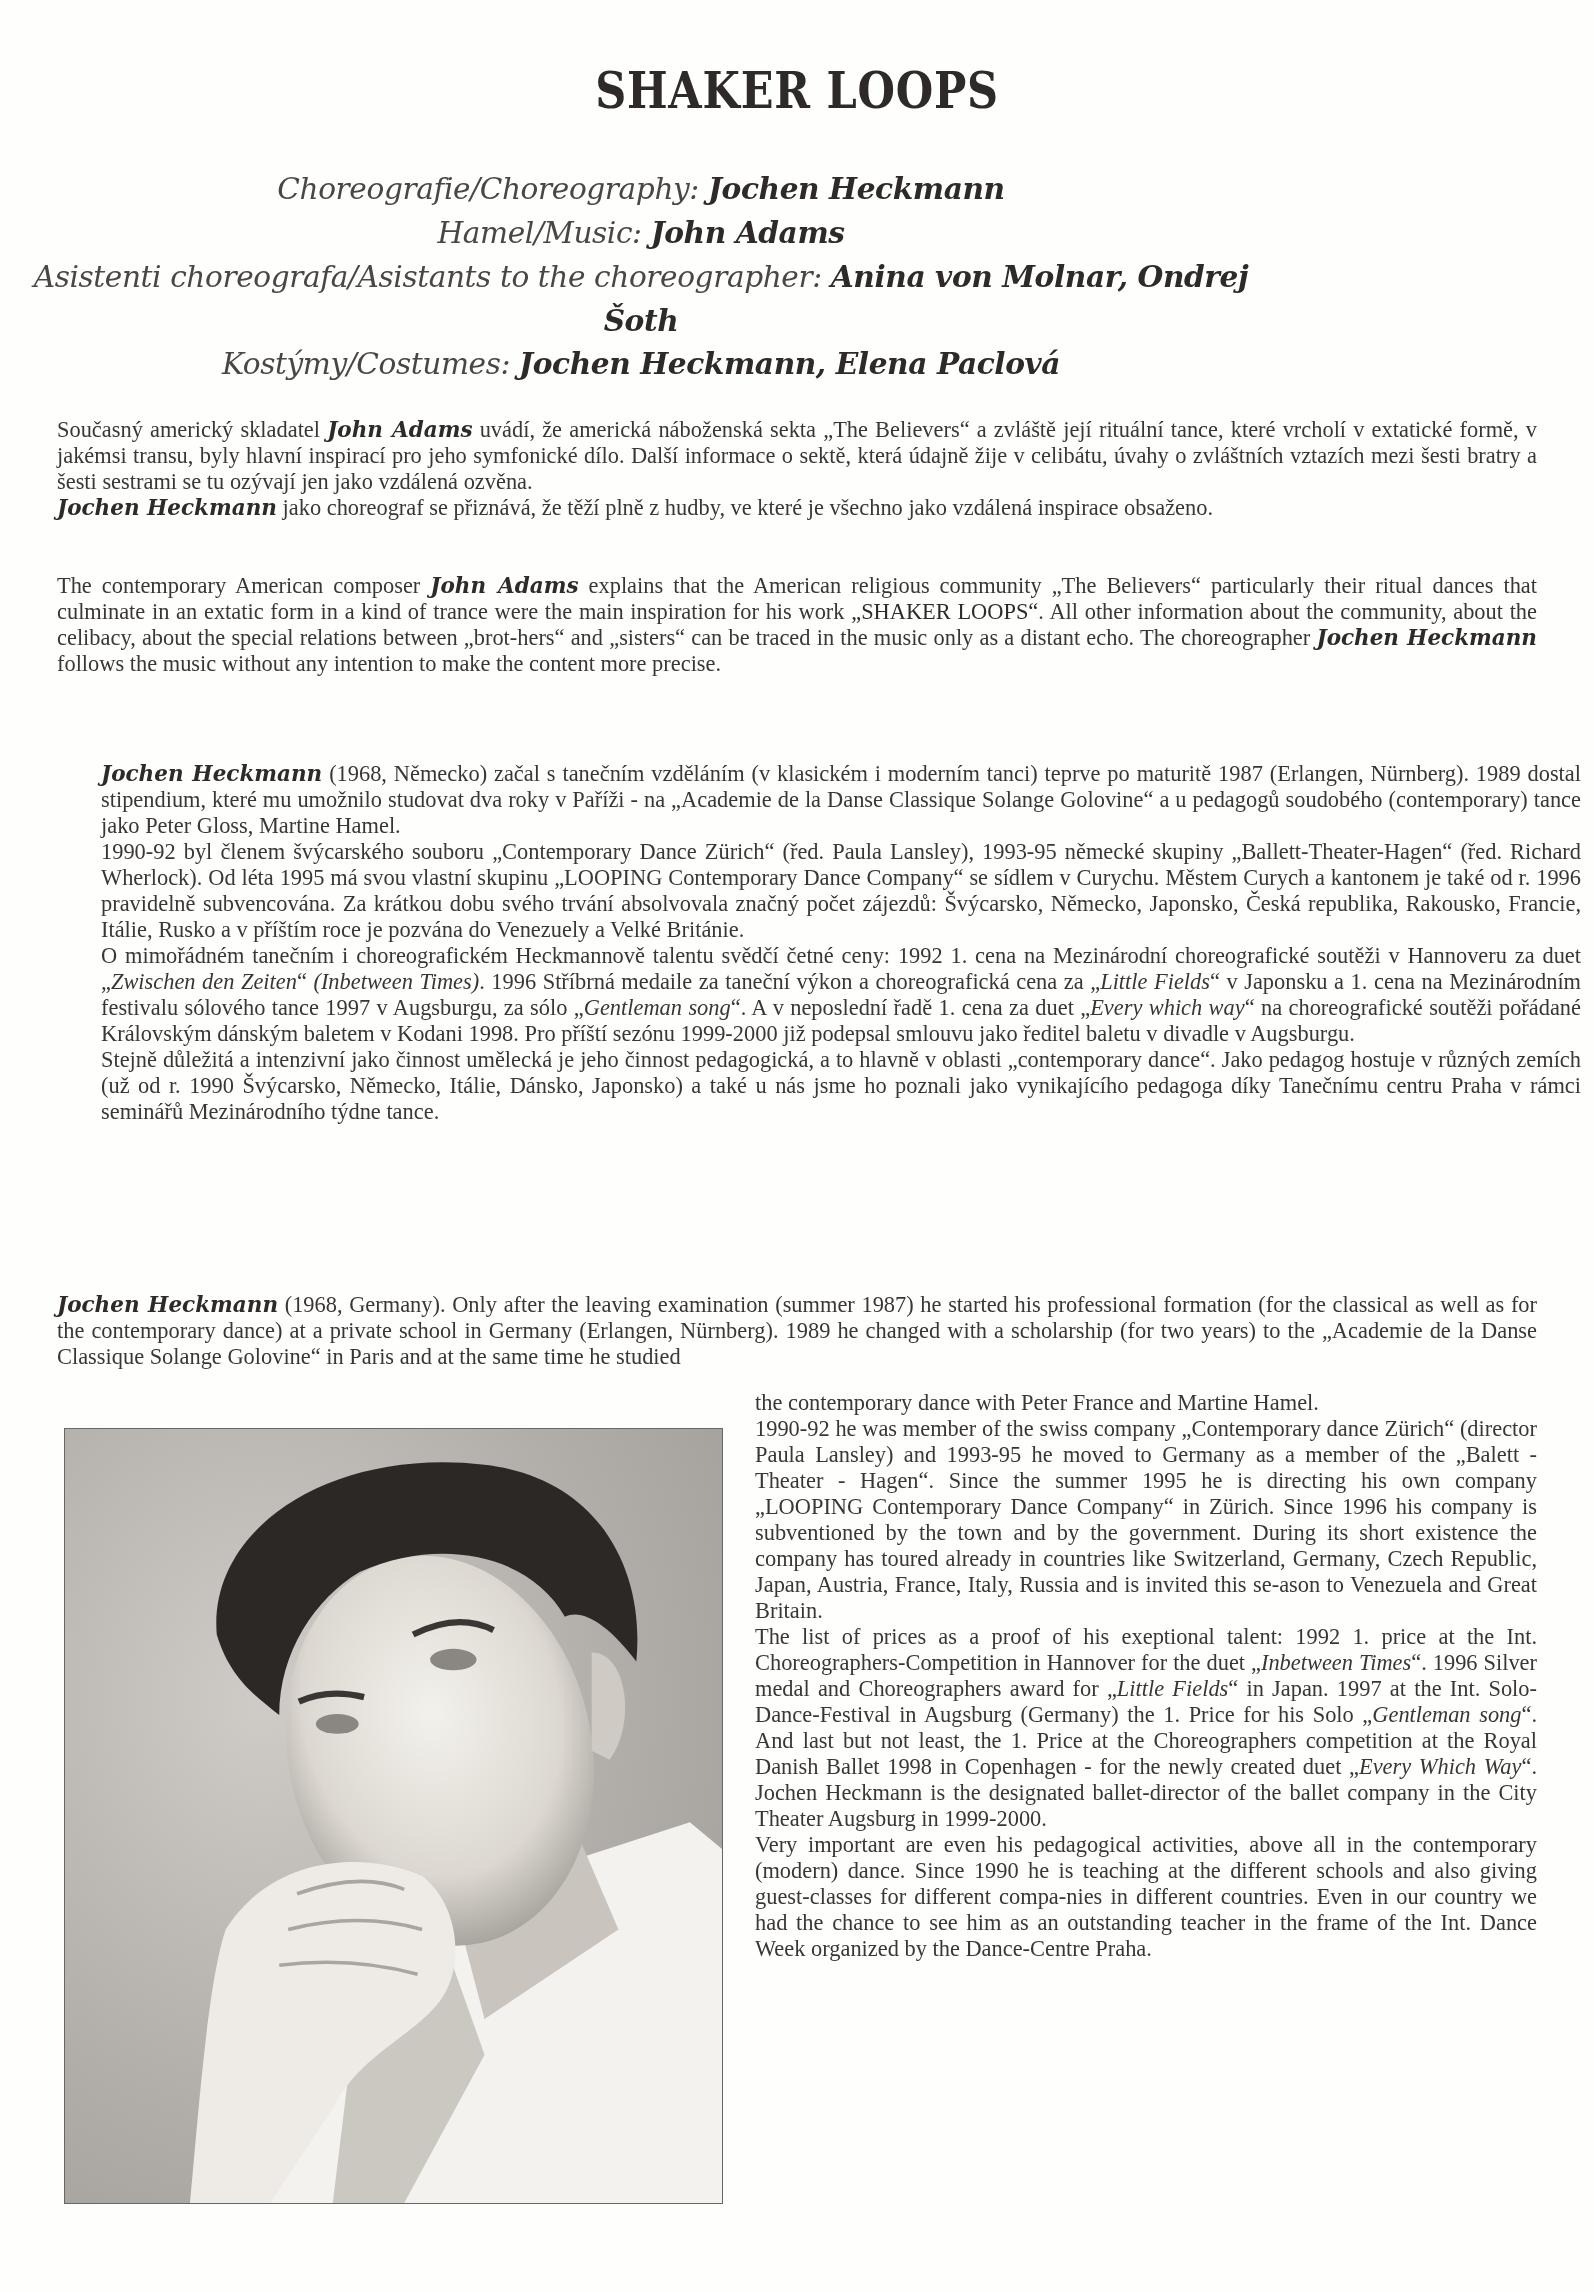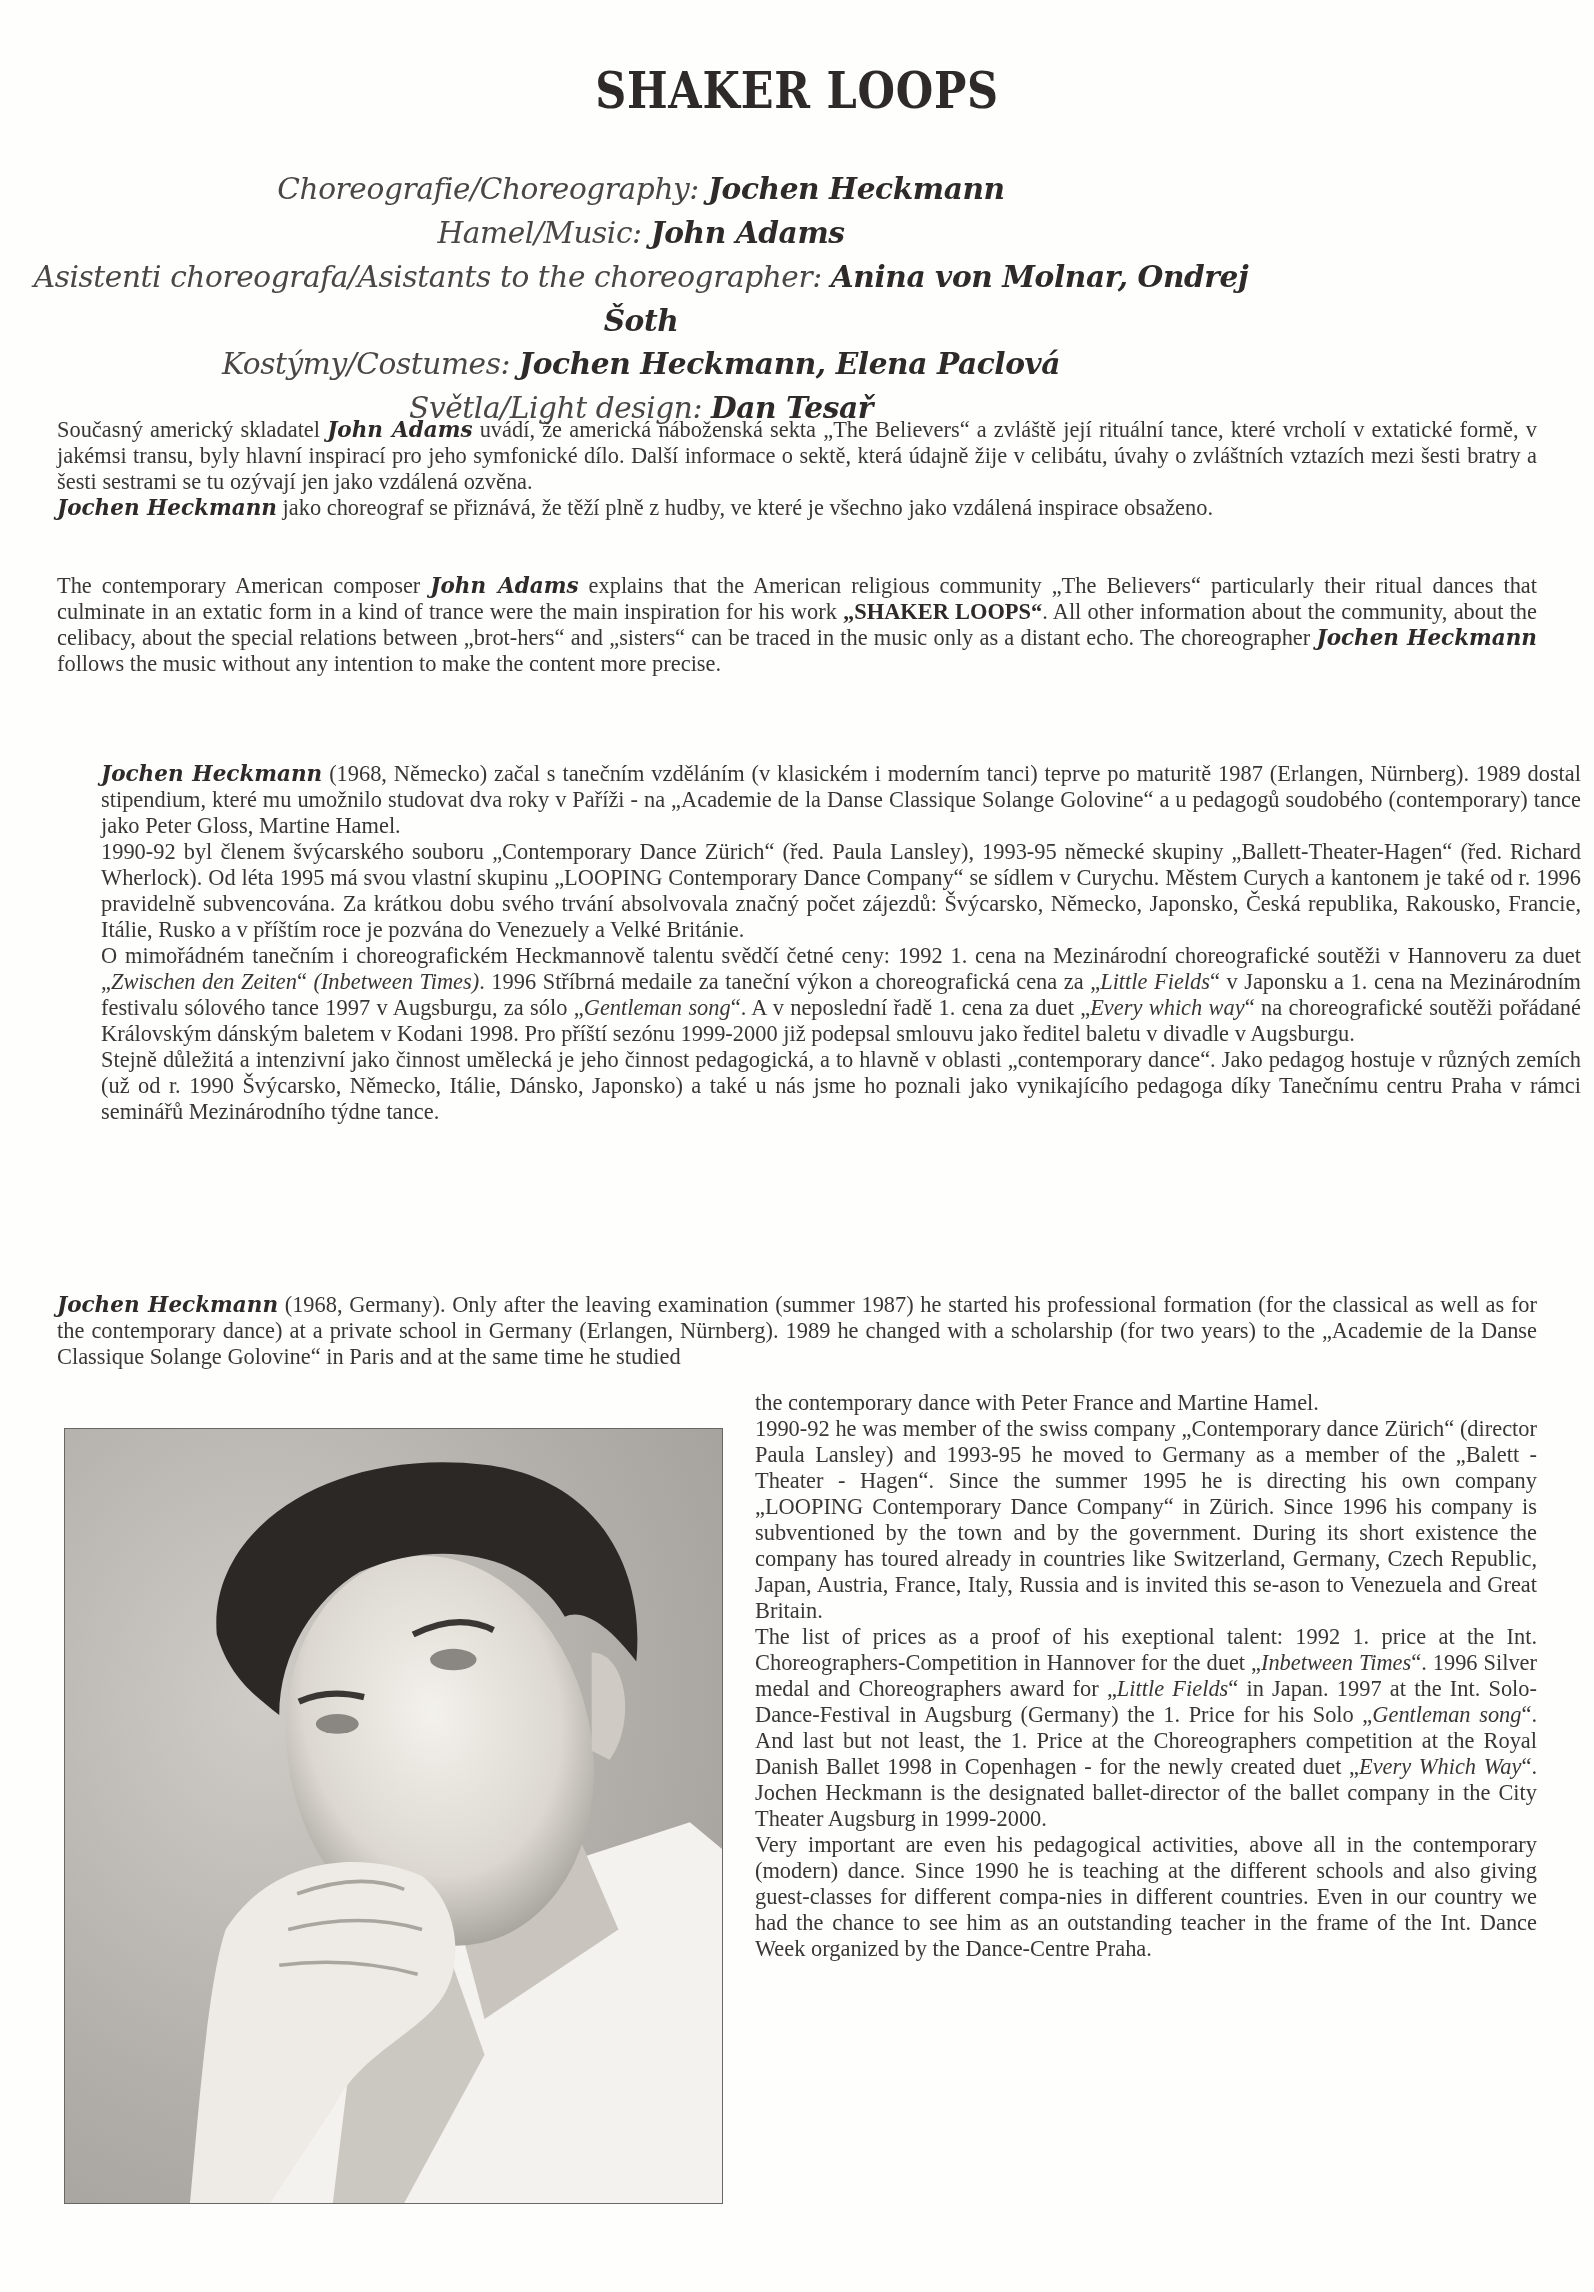--- a/index.html
+++ b/index.html
@@ -21,21 +21,21 @@
   .credit-line { display: block; }
   .credit-role { font-family: "DejaVu Serif", serif; font-weight: normal; color: #4a4646; font-size: 29.6px; letter-spacing: -0.4px; }
   .credit-names { font-family: "DejaVu Serif", serif; font-weight: bold; color: #2e2a2a; font-size: 29.6px; letter-spacing: -0.4px;}
   .body-text {
     position: absolute; left: 57px; width: 1480px;
     font-size: 22.4px; line-height: 26px; text-align: justify;
   }
   .para { margin: 0; }
   .r-bi { font-family: "DejaVu Serif", serif; font-weight: bold; font-style: italic; color: #2e2a2a; font-size: 21.5px; }
   .r-i { font-style: italic; }
-  .r-b { font-weight: bold; color: #2e2a2a; }
+  .r-b { font-weight: normal; color: #2e2a2a; }
   #cz-block { top: 417px; }
   #en-block { top: 573px; }
   #bio-cz-block { top: 761px; margin-left: 44px; }
   #bio-en-top { top: 1292px; }
   #bio-en-right { top: 1390px; left: 755px; width: 782px; }
   .photo {
     position: absolute; left: 64px; top: 1428px; width: 659px; height: 776px;
     border: 1.3px solid #6a6666; box-sizing: border-box; overflow: hidden;
     background: radial-gradient(ellipse at 30% 30%, #c9c6c1 0%, #b3b0ab 40%, #a9a6a1 100%);
   }
@@ -44,21 +44,20 @@
 </head>
 <body>
 
 <div class="title">SHAKER LOOPS</div>
 
 <div class="credits">
   <span class="credit-line"><span class="credit-role">Choreografie/Choreography: </span><span class="credit-names">Jochen Heckmann</span></span>
   <span class="credit-line"><span class="credit-role">Hamel/Music: </span><span class="credit-names">John Adams</span></span>
   <span class="credit-line"><span class="credit-role">Asistenti choreografa/Asistants to the choreographer: </span><span class="credit-names">Anina von Molnar, Ondrej Šoth</span></span>
   <span class="credit-line"><span class="credit-role">Kostýmy/Costumes: </span><span class="credit-names">Jochen Heckmann, Elena Paclová</span></span>
-  <span class="credit-line"><span class="credit-role">Světla/Light design: </span><span class="credit-names">Dan Tesař</span></span>
 </div>
 
 <div class="body-text" id="cz-block">
     <p class="para"><span>Současný americký skladatel </span><span class="r-bi">John Adams</span><span> uvádí, že americká náboženská sekta „The Believers“ a zvláště její rituální tance, které vrcholí v extatické formě, v jakémsi transu, byly hlavní inspirací pro jeho symfonické dílo. Další informace o sektě, která údajně žije v celibátu, úvahy o zvláštních vztazích mezi šesti bratry a šesti sestrami se tu ozývají jen jako vzdálená ozvěna.</span></p>
     <p class="para"><span class="r-bi">Jochen Heckmann</span><span> jako choreograf se přiznává, že těží plně z hudby, ve které je všechno jako vzdálená inspirace obsaženo.</span></p>
   </div>
 <div class="body-text" id="en-block">
     <p class="para"><span>The contemporary American composer </span><span class="r-bi">John Adams</span><span> explains that the American religious community „The Believers“ particularly their ritual dances that culminate in an extatic form in a kind of trance were the main inspiration for his work </span><span class="r-b">„SHAKER LOOPS“</span><span>. All other information about the community, about the celibacy, about the special relations between „brot-hers“ and „sisters“ can be traced in the music only as a distant echo. The choreographer </span><span class="r-bi">Jochen Heckmann</span><span> follows the music without any intention to make the content more precise.</span></p>
   </div>
 <div class="body-text" id="bio-cz-block">

